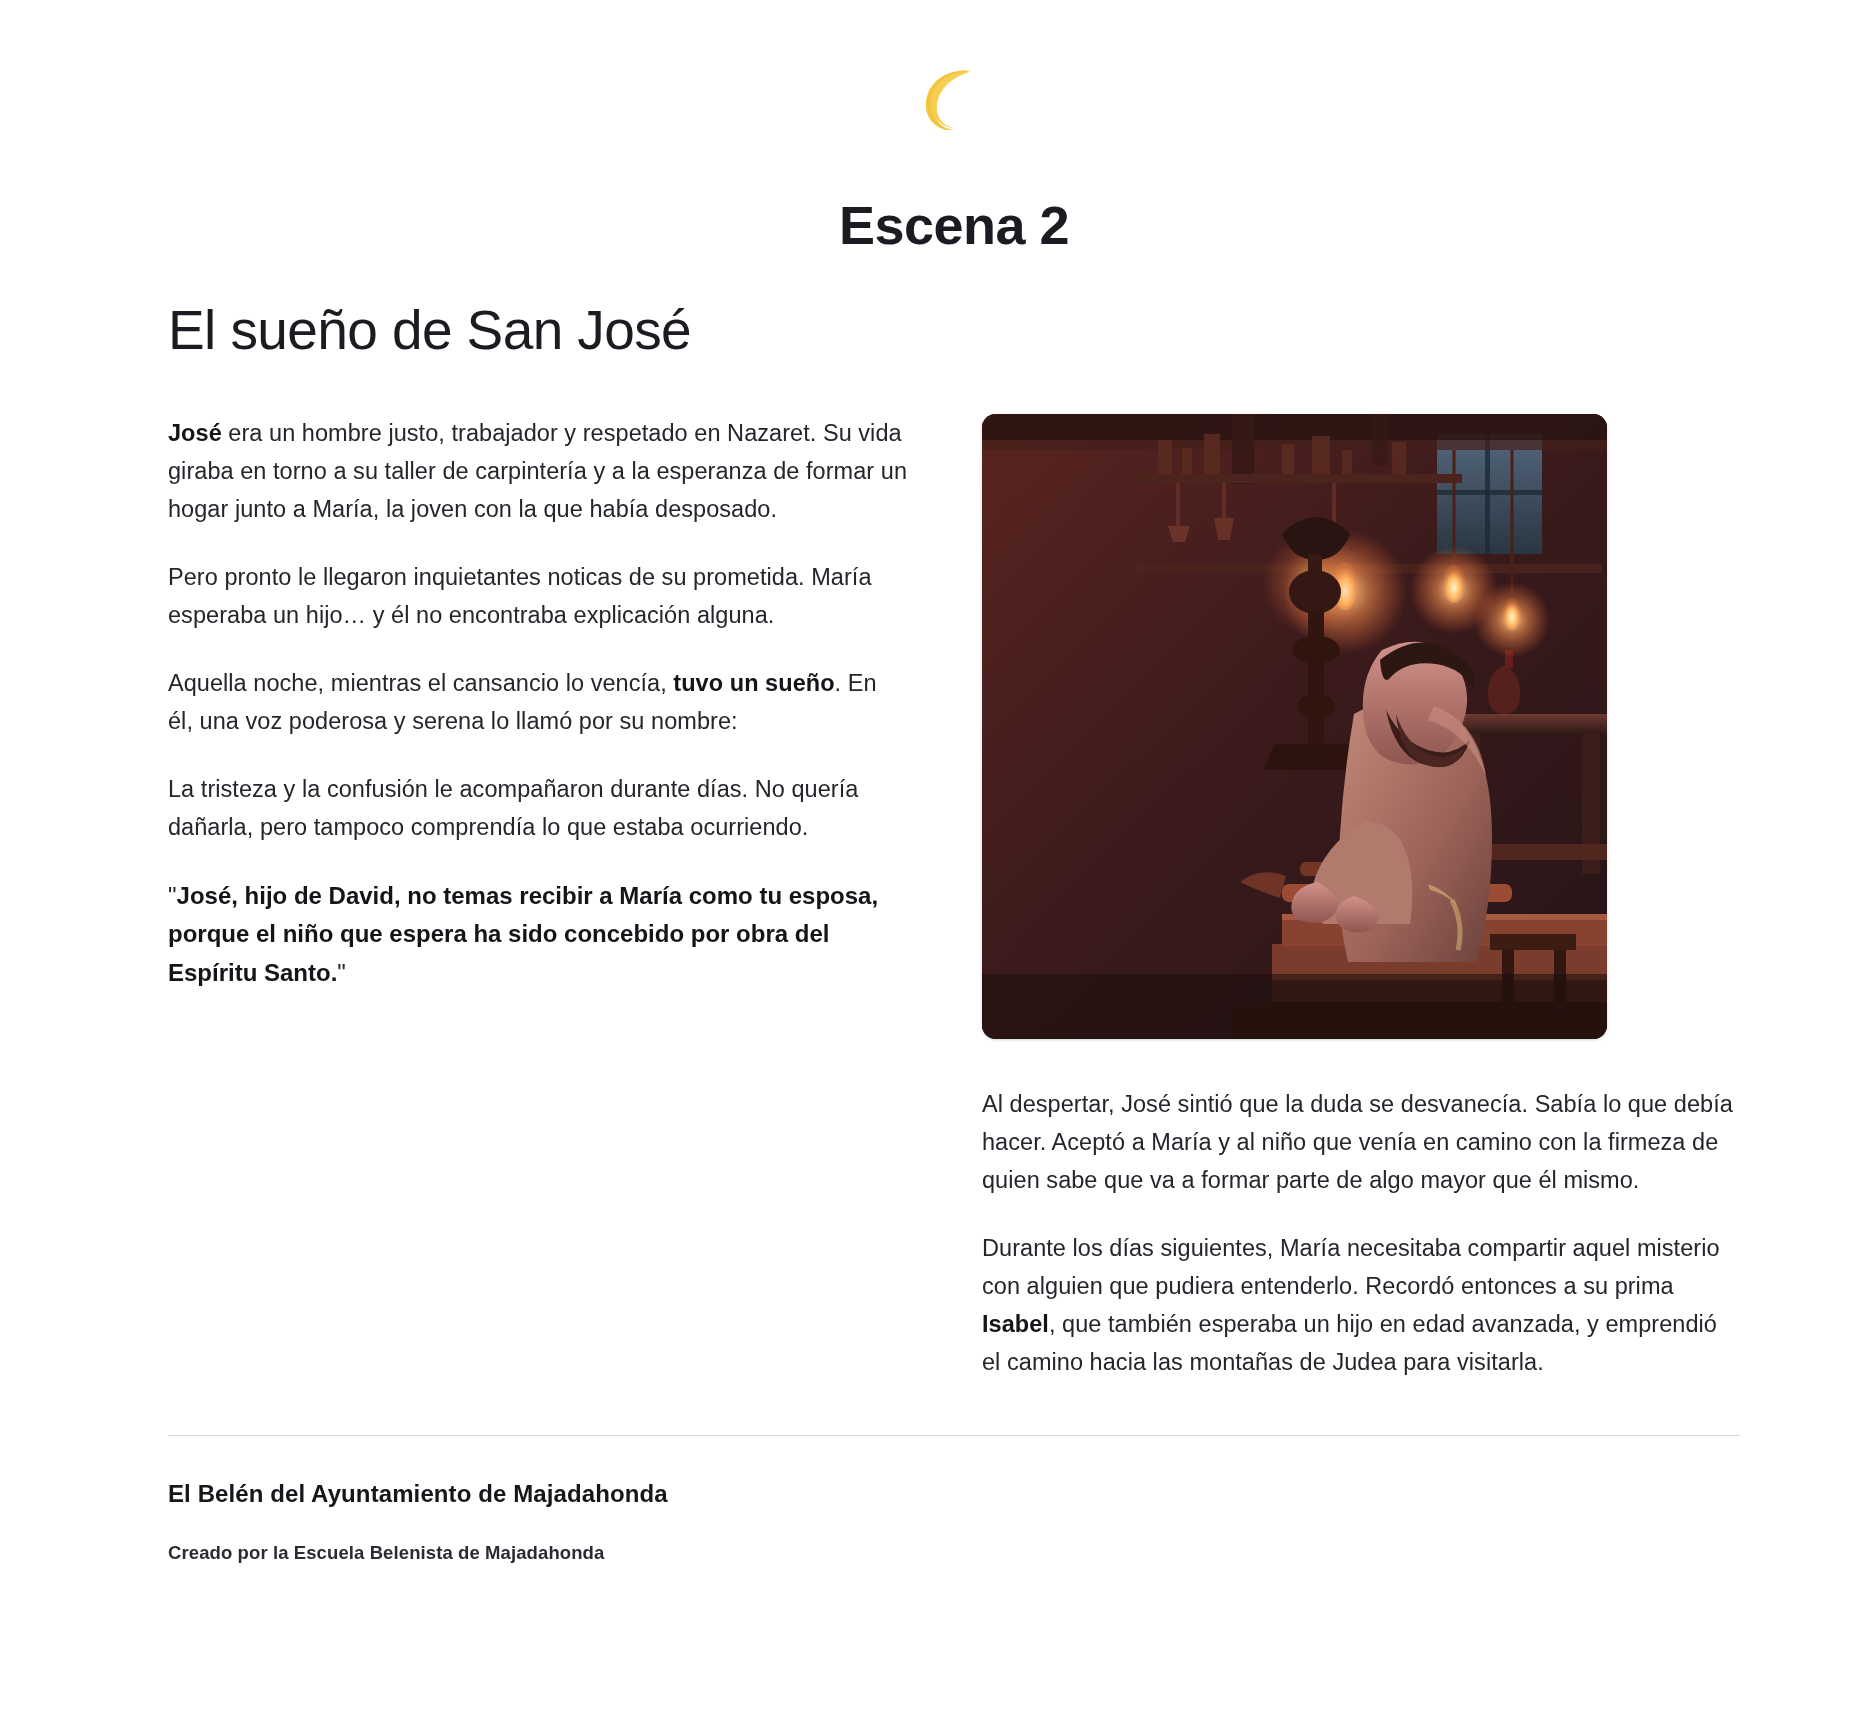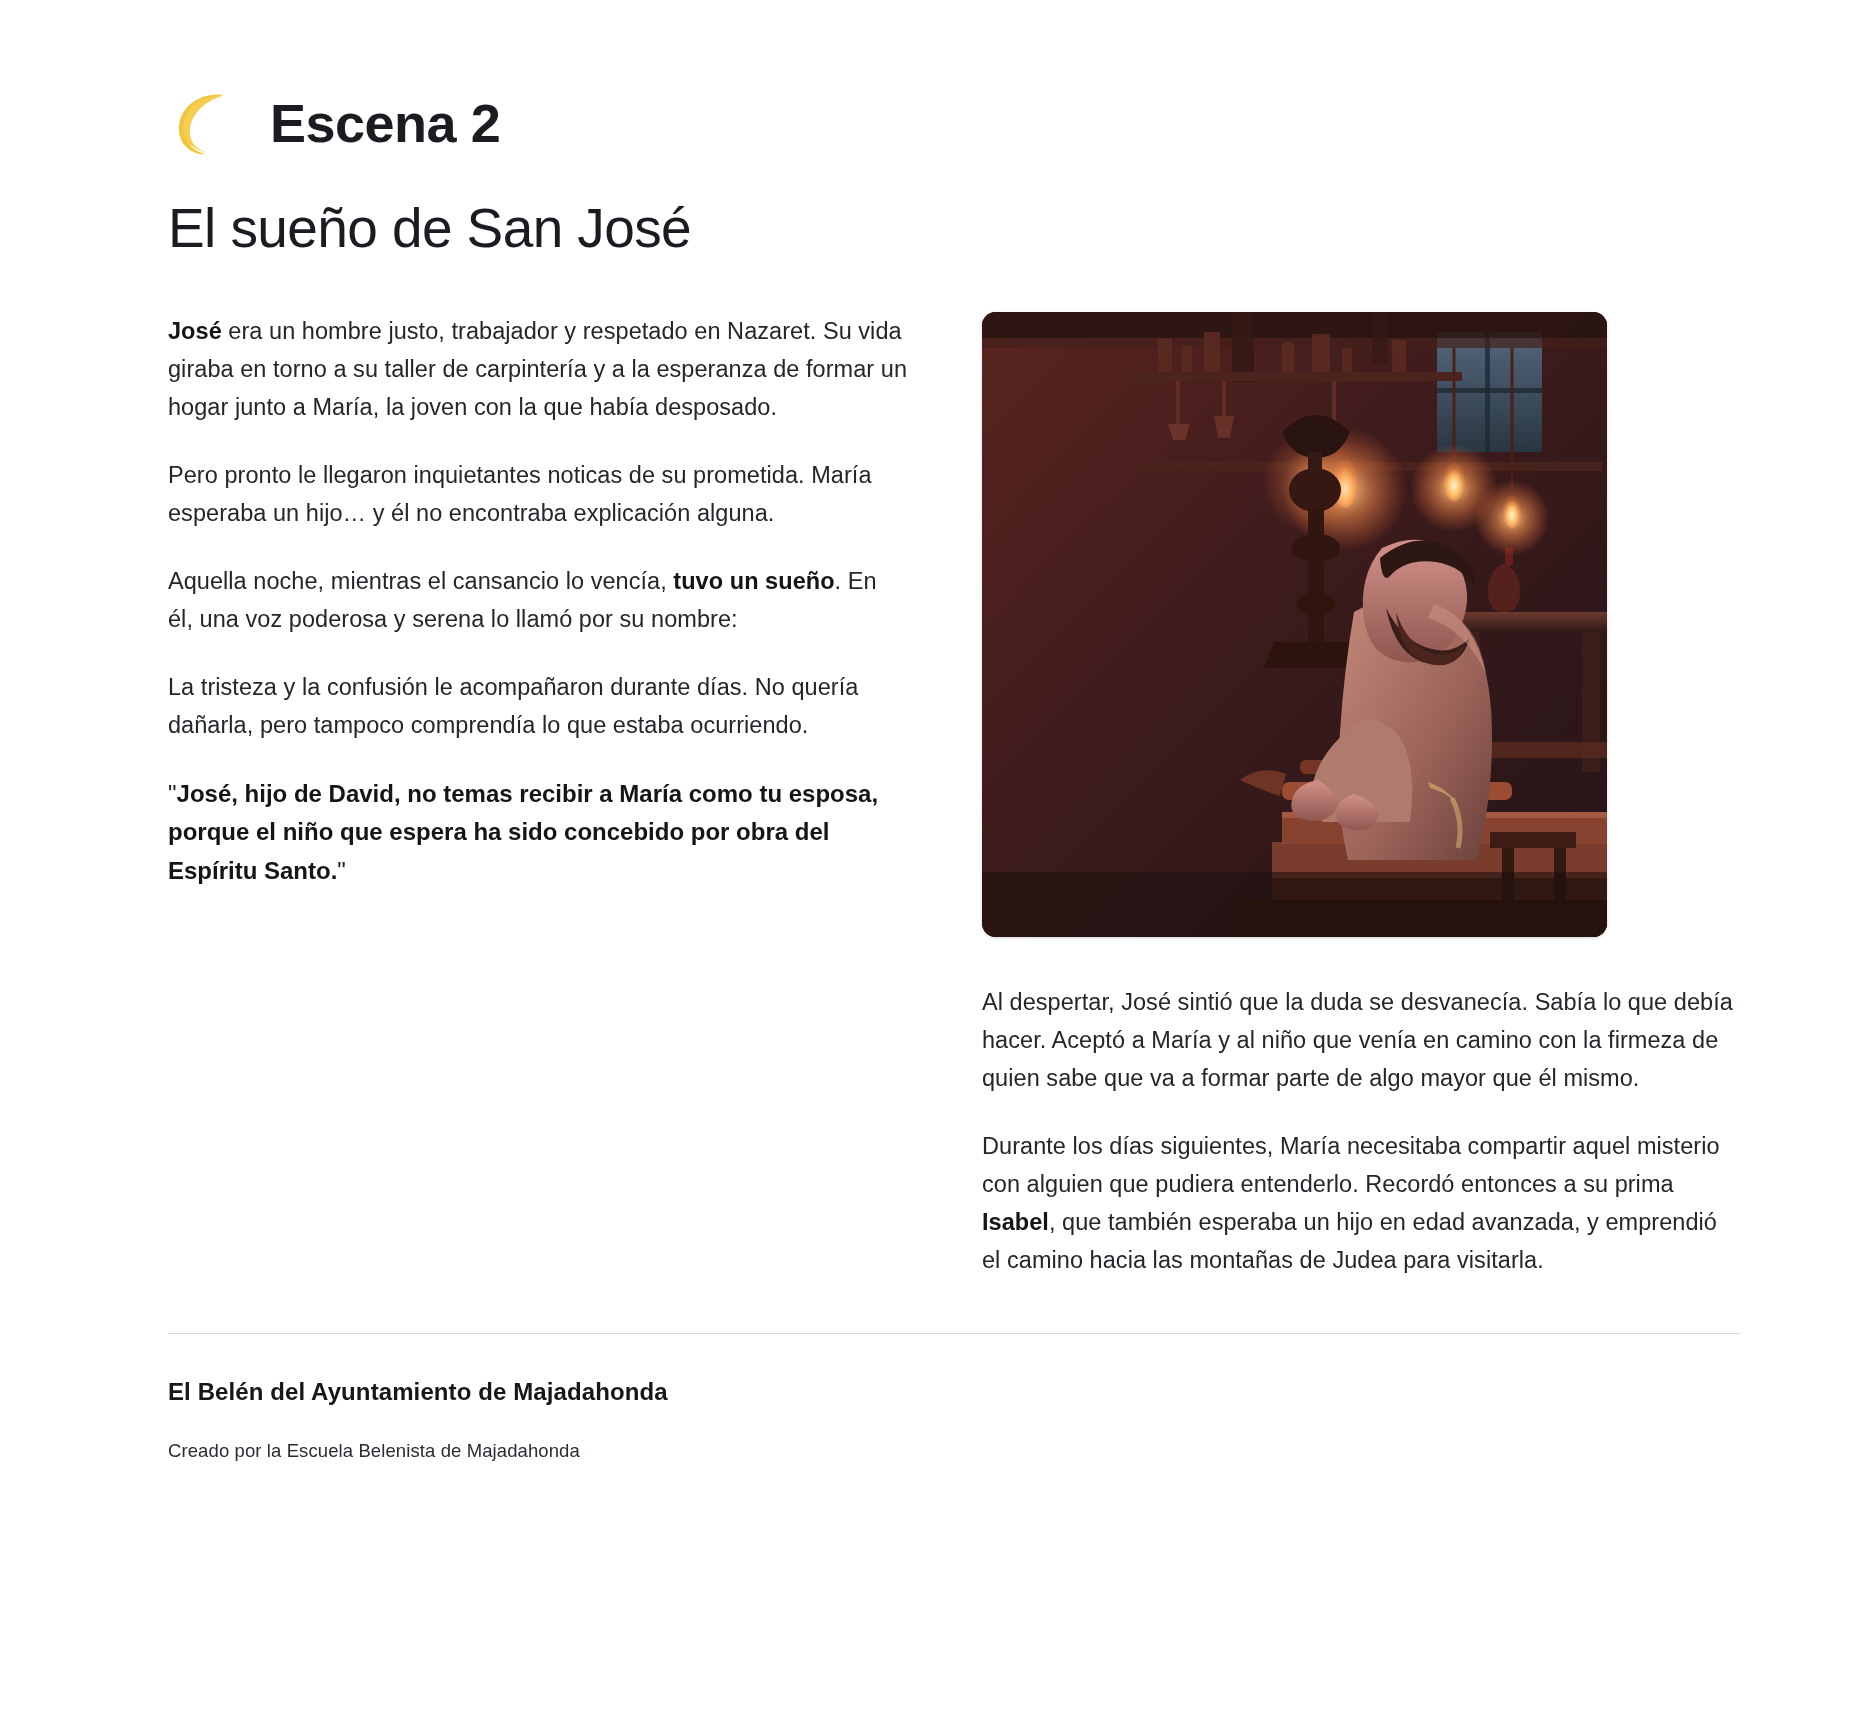--- a/index.html
+++ b/index.html
@@ -22,20 +22,21 @@
   }
 
   
   .header {
     margin-bottom: 52px;
   }
   .title-line {
     display: flex;
     align-items: center;
     gap: 24px;
+    flex-direction: column;
   }
   .moon-icon {
     width: 78px;
     height: 78px;
     flex: 0 0 auto;
     display: block;
   }
   .scene-label {
     font-size: 54px;
     font-weight: 700;
@@ -116,21 +117,21 @@
   }
   .footer-title {
     font-size: 24px;
     font-weight: 700;
     color: #16161b;
     margin: 0 0 34px 0;
     letter-spacing: 0.1px;
   }
   .footer-sub {
     font-size: 18.5px;
-    font-weight: 400;
+    font-weight: 700;
     color: #2b2b33;
     margin: 0;
     letter-spacing: 0.1px;
   }
 </style>
 </head>
 <body>
 
 <div class="page">
 

